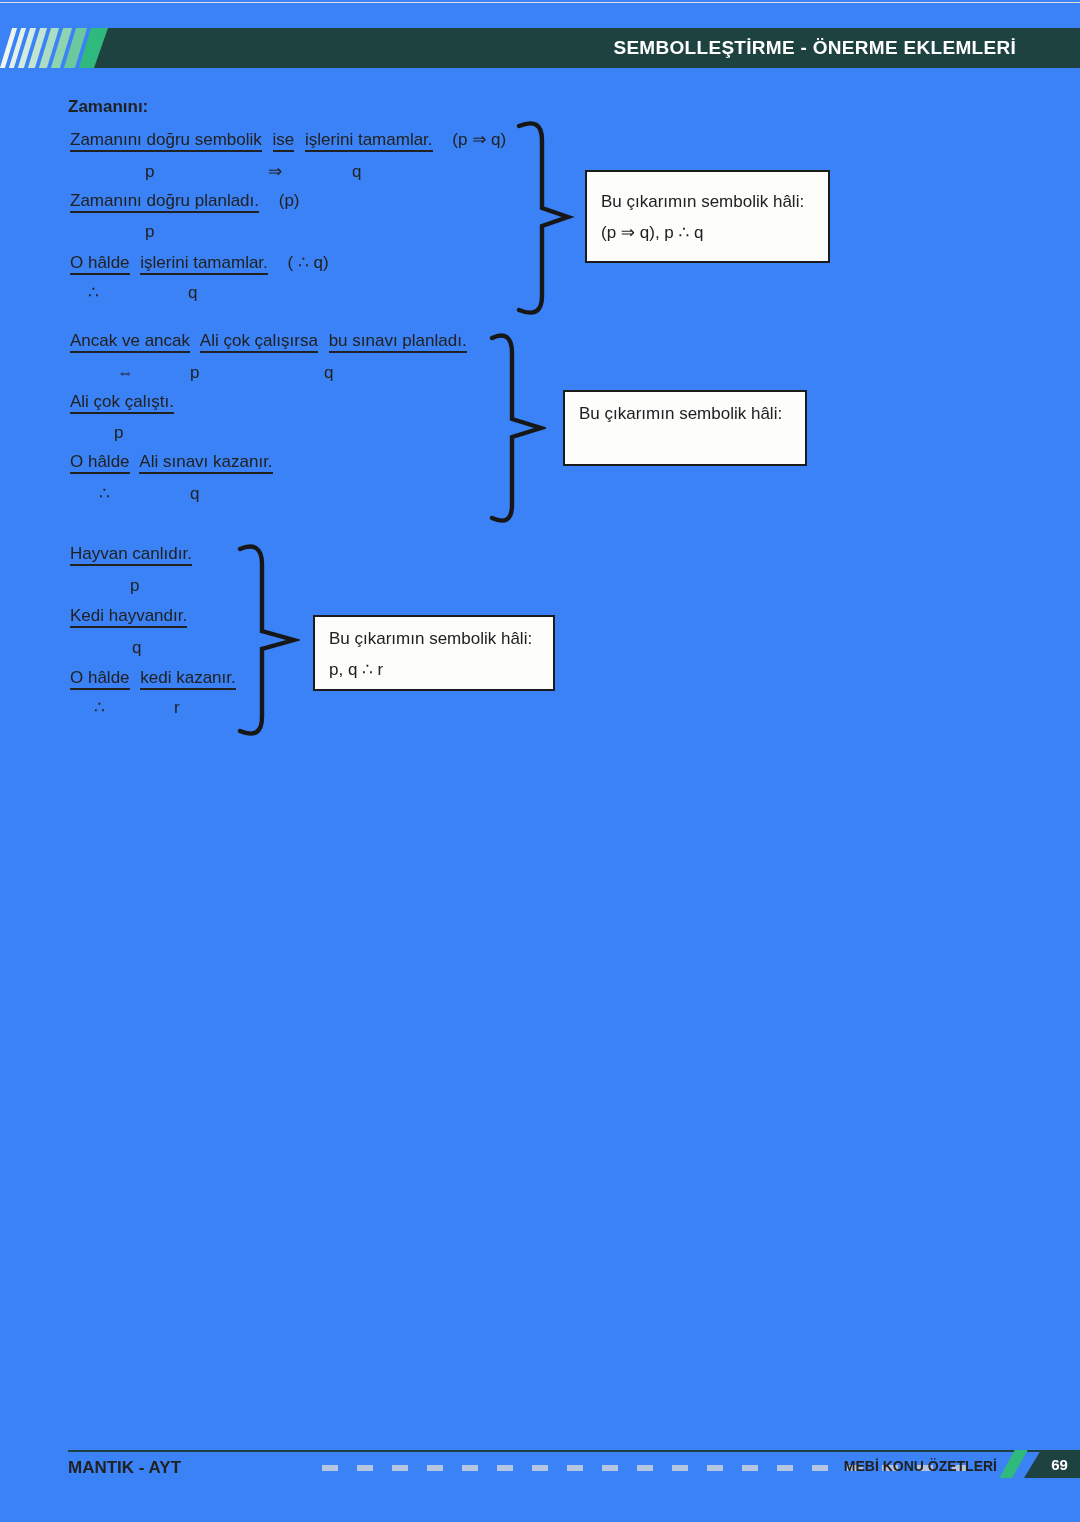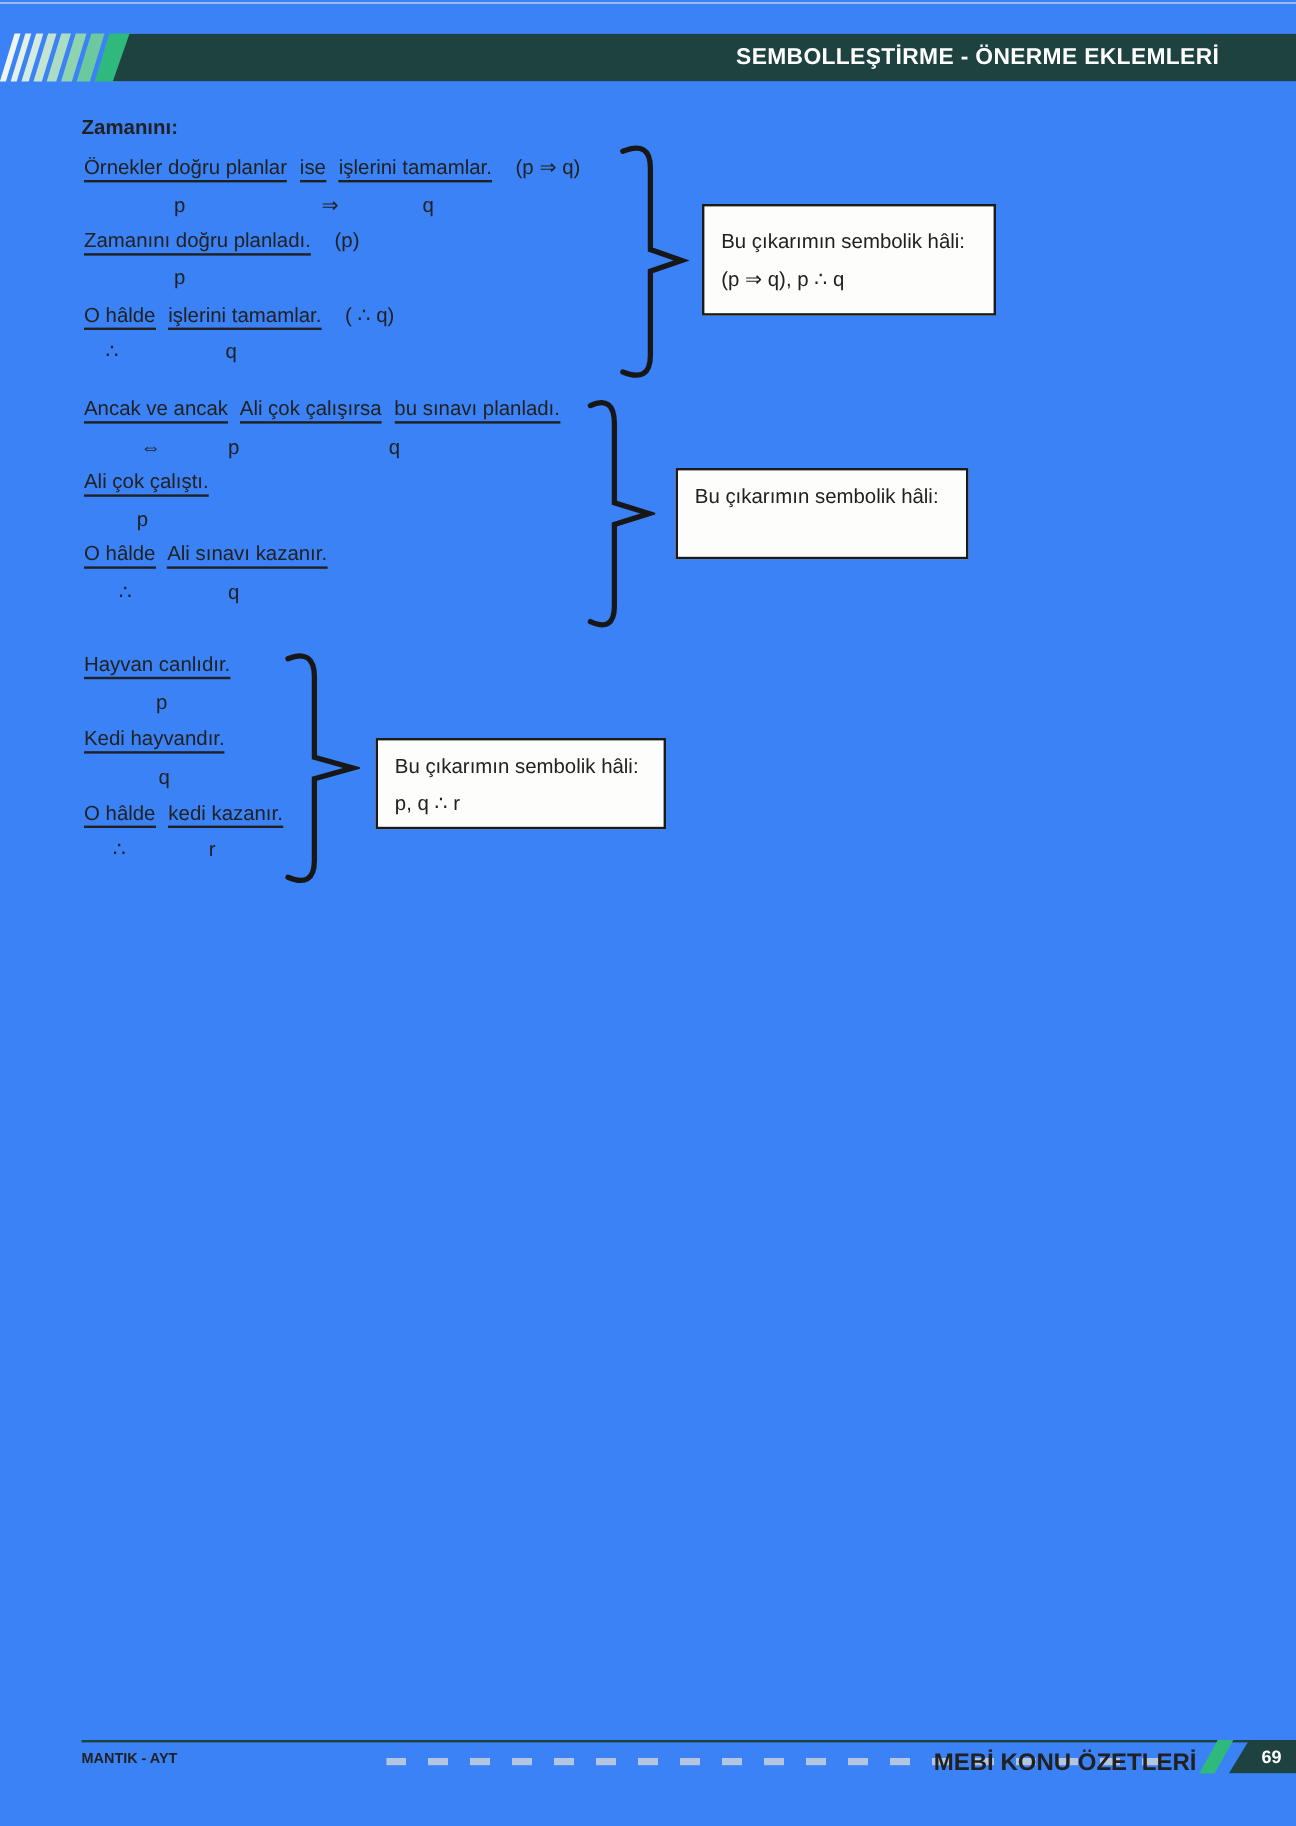--- a/index.html
+++ b/index.html
@@ -39,22 +39,22 @@
 
   
   .callout {
     position:absolute; border:2px solid #1b1b1b; background:#fdfdfc;
     padding-left:14px; font-size:17px;
   }
   .callout div { line-height:31px; }
 
   
   .footer-line { position:absolute; left:68px; right:0; top:1450px; height:2px; background:#1d4240; }
-  .footer-left  { position:absolute; left:68px;  top:1458px; font-weight:bold; font-size:12px; }
-  .footer-right { position:absolute; right:83px; top:1458px; font-weight:bold; font-size:20px; }
+  .footer-left  { position:absolute; left:68px;  top:1458px; font-weight:bold; font-size:17px; }
+  .footer-right { position:absolute; right:83px; top:1458px; font-weight:bold; font-size:14px; }
   .dash-leader {
     position:absolute; left:322px; right:100px; top:1465px; height:6px;
     background:repeating-linear-gradient(90deg,#dcdcda 0 16px,transparent 16px 35px);
     opacity:.75;
   }
   .badge-green {
     position:absolute; left:1007px; top:1450px; width:13px; height:28px;
     transform:skewX(-29deg);
   }
   .badge-dark {
@@ -81,21 +81,21 @@
     <span style="width:11px;background:#6cc89e"></span>
     <span style="width:20px;background:#2fb97d"></span>
   </div>
   <div class="topbar" style="background:#1d4240">
     <span class="topbar-title">SEMBOLLEŞTİRME - ÖNERME EKLEMLERİ</span>
   </div>
 
   <div class="row heading" style="left:68px;top:96px">Zamanını:</div>
 
   <div class="row" style="left:70px;top:129px">
-    <span class="u">Örnekler doğru planlar</span>
+    <span class="u">Zamanını doğru sembolik</span>
     <span class="u">ise</span>
     <span class="u">işlerini tamamlar.</span>
     <span class="note">(p ⇒ q)</span>
   </div>
   <div class="row labels" style="left:0;top:161px;width:100%">
     <span style="left:145px">p</span>
     <span style="left:268px">⇒</span>
     <span style="left:352px">q</span>
   </div>
   <div class="row" style="left:70px;top:190px">

